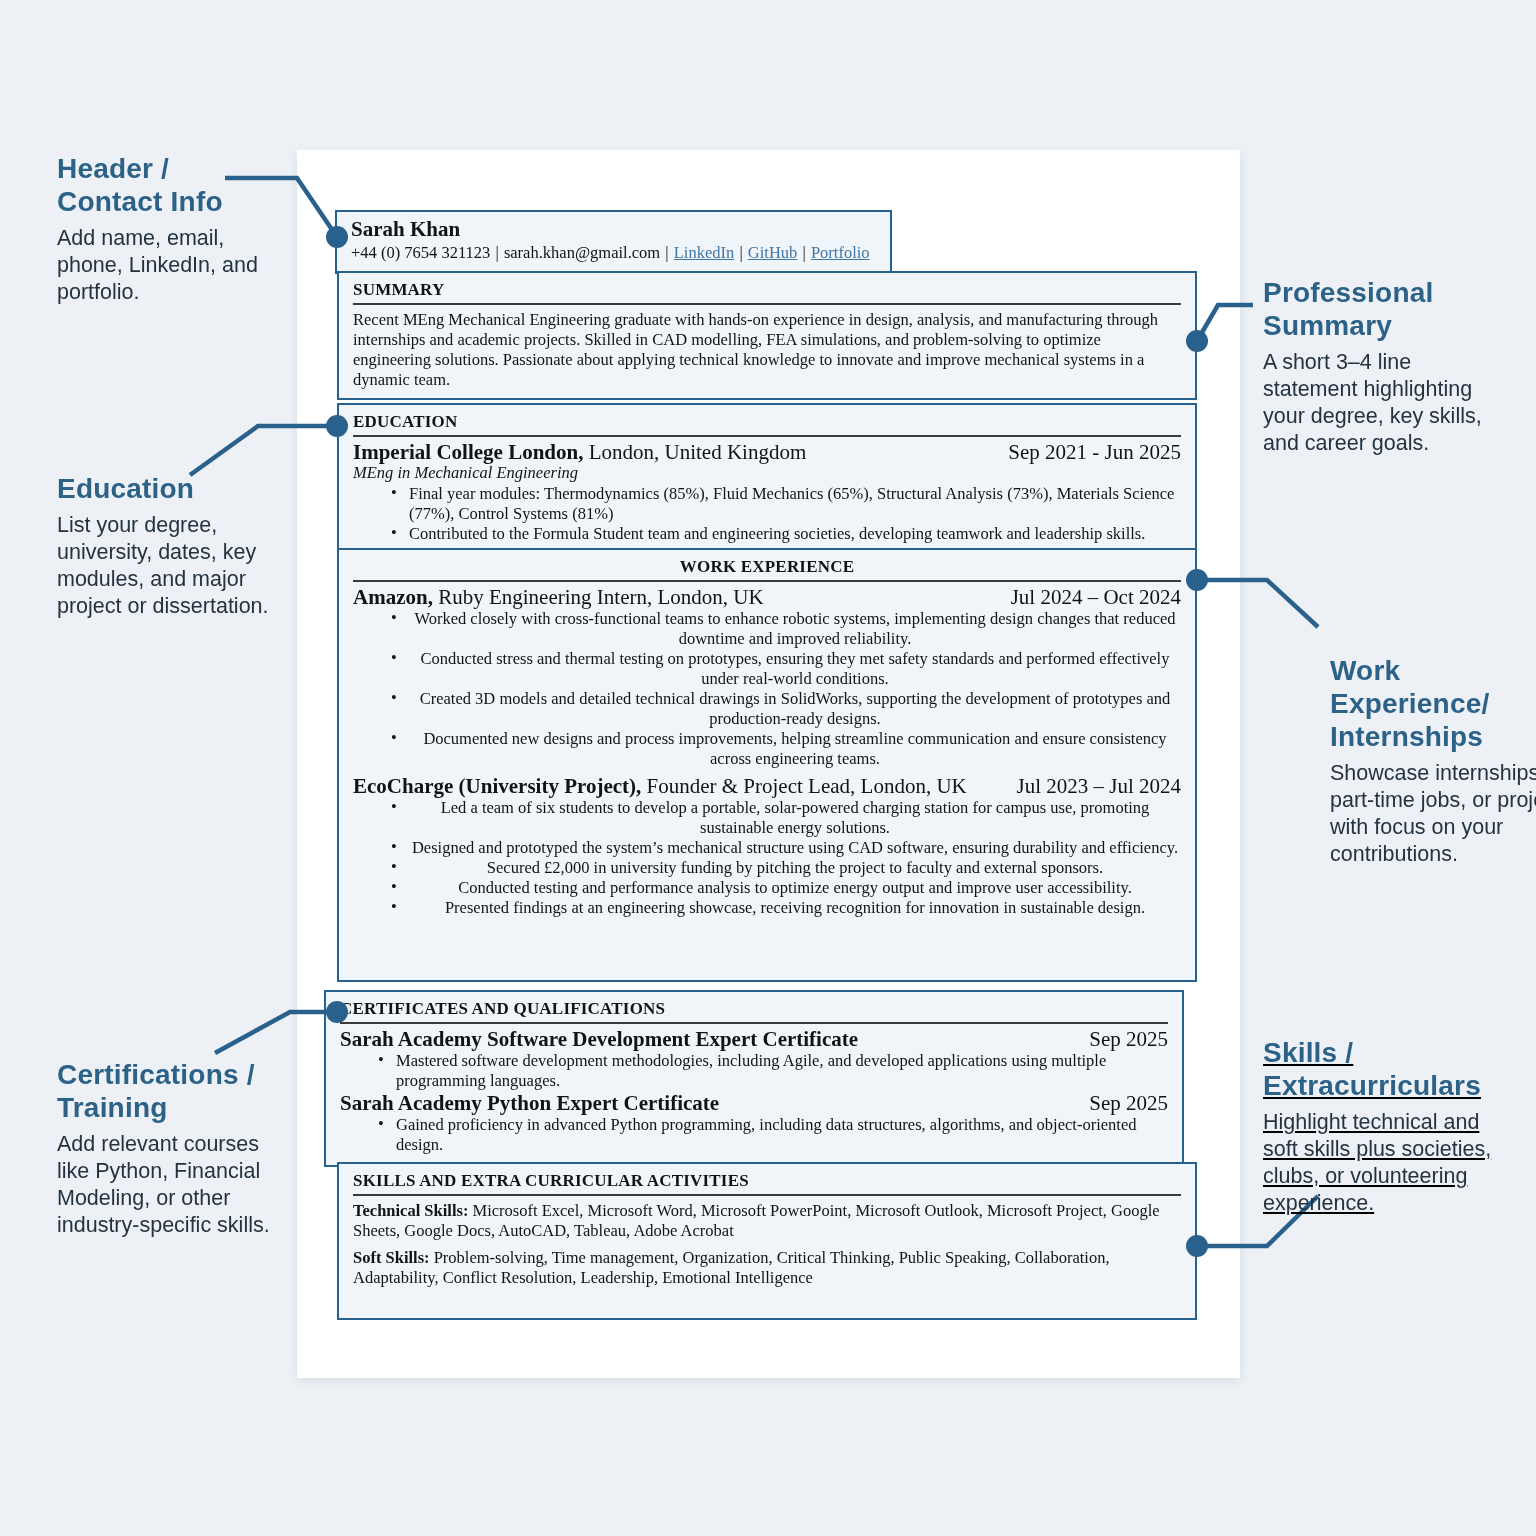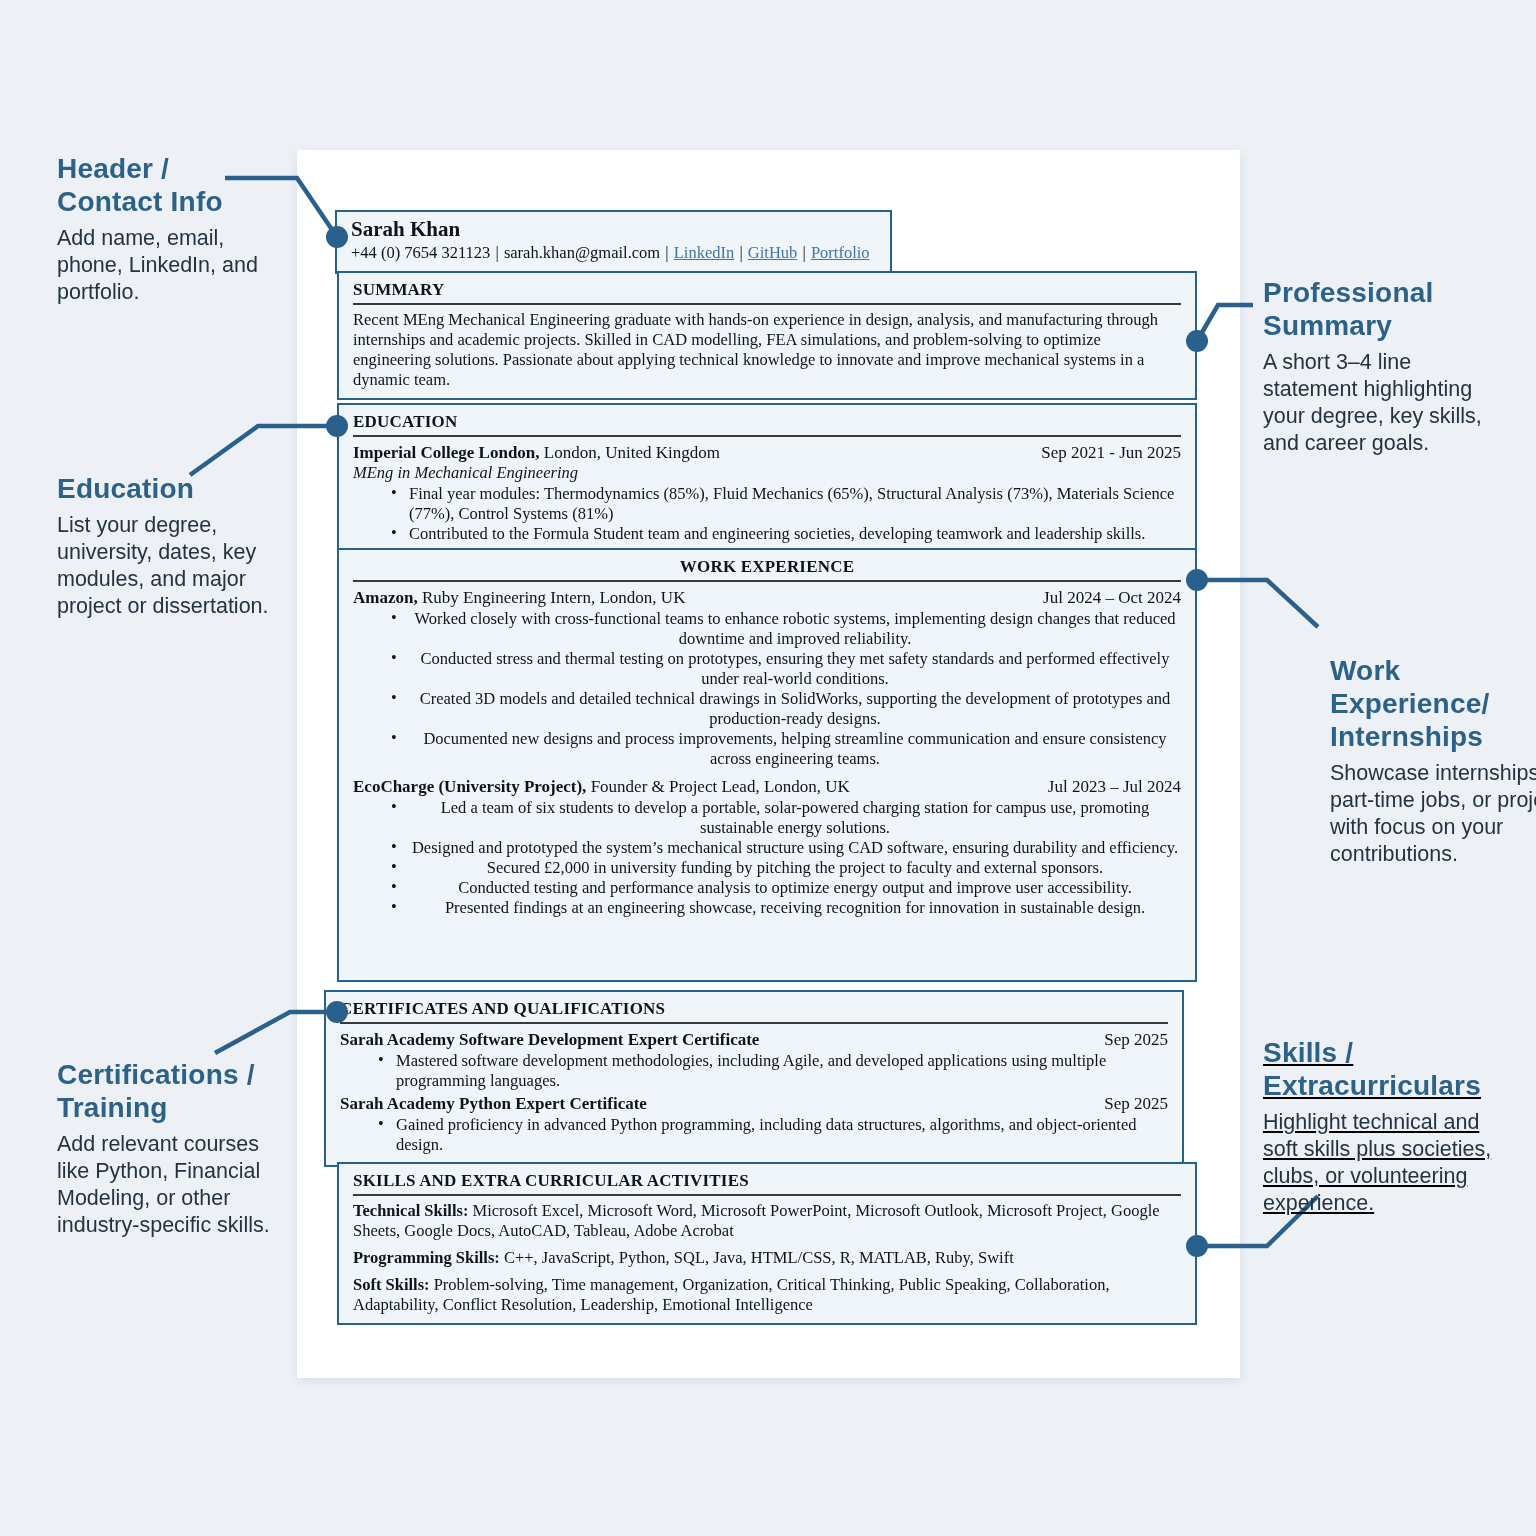--- a/index.html
+++ b/index.html
@@ -42,21 +42,21 @@
 
   .sec-title {
     font-weight:bold; font-size:17px; line-height:21px;
     letter-spacing:0.2px;
     border-bottom:2px solid #3a3a3a;
     padding-bottom:3px; margin-bottom:5px;
   }
   .rtext { font-size:16.5px; line-height:20px; }
   .row {
     display:flex; justify-content:space-between; align-items:baseline;
-    font-size:17px; line-height:21px; margin-top:1px;
+    font-size:21px; line-height:21px; margin-top:1px;
   }
   .row .dates { white-space:nowrap; }
   .italic { font-style:italic; font-size:16.5px; line-height:20px; }
   .job2 { margin-top:7px; }
 
   ul.bullets { margin:1px 0 2px 0; padding:0; list-style:none; }
   ul.bullets li {
     position:relative; padding-left:56px;
     font-size:16.5px; line-height:20px;
   }
@@ -173,24 +173,20 @@
     <ul class="bullets">
       <li>Gained proficiency in advanced Python programming, including data structures, algorithms, and object-oriented design.</li>
     </ul>
   </div>
 
   <div class="rbox rbox-skills">
     <div class="sec-title">SKILLS AND EXTRA CURRICULAR ACTIVITIES</div>
     <p class="skill-row">
       <b>Technical Skills:</b>
       <span>Microsoft Excel, Microsoft Word, Microsoft PowerPoint, Microsoft Outlook, Microsoft Project, Google Sheets, Google Docs, AutoCAD, Tableau, Adobe Acrobat</span>
-    </p>
-    <p class="skill-row">
-      <b>Programming Skills:</b>
-      <span>C++, JavaScript, Python, SQL, Java, HTML/CSS, R, MATLAB, Ruby, Swift</span>
     </p>
     <p class="skill-row">
       <b>Soft Skills:</b>
       <span>Problem-solving, Time management, Organization, Critical Thinking, Public Speaking, Collaboration, Adaptability, Conflict Resolution, Leadership, Emotional Intelligence</span>
     </p>
   </div>
 
   <svg class="connectors" width="1536" height="1536" viewBox="0 0 1536 1536">
     <g stroke="#2a608c" stroke-width="4.5" fill="none">
       <polyline points="225,178 297,178 337,237"></polyline>

